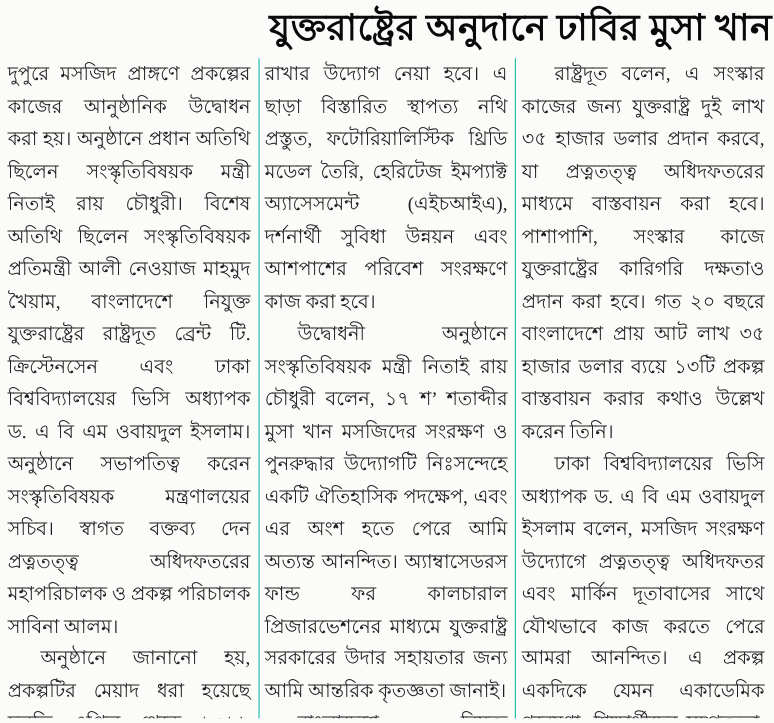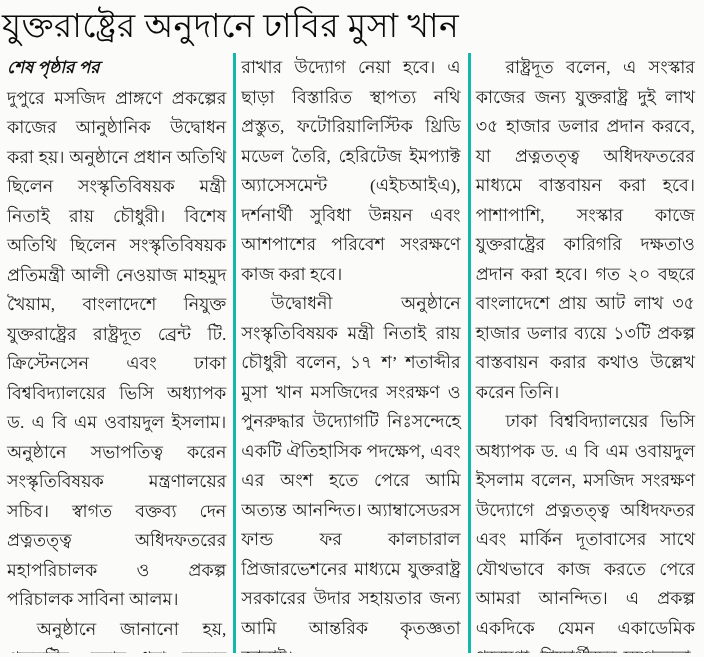--- a/index.html
+++ b/index.html
@@ -9,23 +9,23 @@
     font-family: "Liberation Serif", "DejaVu Serif", serif;
     color: #1b1b1b;
     overflow: hidden;
   }
   .page {
     width: 704px; height: 657px;
     padding: 4px 2px 6px 2px;
     position: relative;
   }
   .headline {
-    text-align: left;
+    text-align: right;
     font-size: 33px;
-    font-weight: 400;
+    font-weight: 700;
     line-height: 1.25;
     letter-spacing: 0.5px;
     color: #090909;
     margin: 2px 0 6px 0;
   }
   .columns {
     display: flex;
     flex-direction: row;
     align-items: stretch;
     height: 600px;
@@ -33,21 +33,21 @@
   .col {
     flex: 1 1 0;
     padding: 0 7px 0 5px;
     font-size: 17.5px;
     line-height: 29.5px;
     text-align: justify;
     color: #222;
     overflow: hidden;
   }
   .col + .col {
-    border-left: 3px solid #14b8a6;
+    border-left: 1px solid #14b8a6;
   }
   .continuation {
     font-weight: 700;
     font-style: italic;
     font-size: 17px;
     margin-bottom: 1px;
     color: #111;
   }
   .p { margin: 0; }
   .p.indent { text-indent: 1.7em; }
@@ -55,21 +55,20 @@
 </head>
 <body>
 
 <div class="page">
 
   <h1 class="headline">যুক্তরাষ্ট্রের অনুদানে ঢাবির মুসা খান</h1>
 
   <div class="columns">
 
     <div class="col">
-      <div class="continuation">শেষ পৃষ্ঠার পর</div>
       <p class="p">দুপুরে মসজিদ প্রাঙ্গণে প্রকল্পের কাজের আনুষ্ঠানিক উদ্বোধন করা হয়। অনুষ্ঠানে প্রধান অতিথি ছিলেন সংস্কৃতিবিষয়ক মন্ত্রী নিতাই রায় চৌধুরী। বিশেষ অতিথি ছিলেন সংস্কৃতিবিষয়ক প্রতিমন্ত্রী আলী নেওয়াজ মাহমুদ খৈয়াম, বাংলাদেশে নিযুক্ত যুক্তরাষ্ট্রের রাষ্ট্রদূত ব্রেন্ট টি. ক্রিস্টেনসেন এবং ঢাকা বিশ্ববিদ্যালয়ের ভিসি অধ্যাপক ড. এ বি এম ওবায়দুল ইসলাম। অনুষ্ঠানে সভাপতিত্ব করেন সংস্কৃতিবিষয়ক মন্ত্রণালয়ের সচিব। স্বাগত বক্তব্য দেন প্রত্নতত্ত্ব অধিদফতরের মহাপরিচালক ও প্রকল্প পরিচালক সাবিনা আলম।</p>
       <p class="p indent">অনুষ্ঠানে জানানো হয়, প্রকল্পটির মেয়াদ ধরা হয়েছে চলতি এপ্রিল থেকে ২০২৯ সালের মার্চ পর্যন্ত। প্রকল্প ব্যয় ধরা হয়েছে দুই লাখ ৩৫ হাজার ৩০০ মার্কিন ডলার।</p>
 
     </div>
 
     <div class="col">
       <p class="p">রাখার উদ্যোগ নেয়া হবে। এ ছাড়া বিস্তারিত স্থাপত্য নথি প্রস্তুত, ফটোরিয়ালিস্টিক থ্রিডি মডেল তৈরি, হেরিটেজ ইমপ্যাক্ট অ্যাসেসমেন্ট (এইচআইএ), দর্শনার্থী সুবিধা উন্নয়ন এবং আশপাশের পরিবেশ সংরক্ষণে কাজ করা হবে।</p>
       <p class="p indent">উদ্বোধনী অনুষ্ঠানে সংস্কৃতিবিষয়ক মন্ত্রী নিতাই রায় চৌধুরী বলেন, ১৭ শ’ শতাব্দীর মুসা খান মসজিদের সংরক্ষণ ও পুনরুদ্ধার উদ্যোগটি নিঃসন্দেহে একটি ঐতিহাসিক পদক্ষেপ, এবং এর অংশ হতে পেরে আমি অত্যন্ত আনন্দিত। অ্যাম্বাসেডরস ফান্ড ফর কালচারাল প্রিজারভেশনের মাধ্যমে যুক্তরাষ্ট্র সরকারের উদার সহায়তার জন্য আমি আন্তরিক কৃতজ্ঞতা জানাই।</p>
       <p class="p indent">বাংলাদেশে নিযুক্ত যুক্তরাষ্ট্রের রাষ্ট্রদূত ব্রেন্ট টি. ক্রিস্টেনসেন বলেন, যুক্তরাষ্ট্র বিশ্বাস করে যে সংস্কৃতি সংরক্ষণ একটি অত্যন্ত গুরুত্বপূর্ণ অদৃশ্য সম্পদ, এবং গত দুই দশকে অ্যাম্বাসেডরস ফান্ড ফর কালচারাল প্রিজারভেশনের মাধ্যমে বাংলাদেশের সমৃদ্ধ সংস্কৃতি সংরক্ষণে সহায়তা করতে পেরে আমরা গর্বিত। বাংলাদেশে</p>
     </div>

